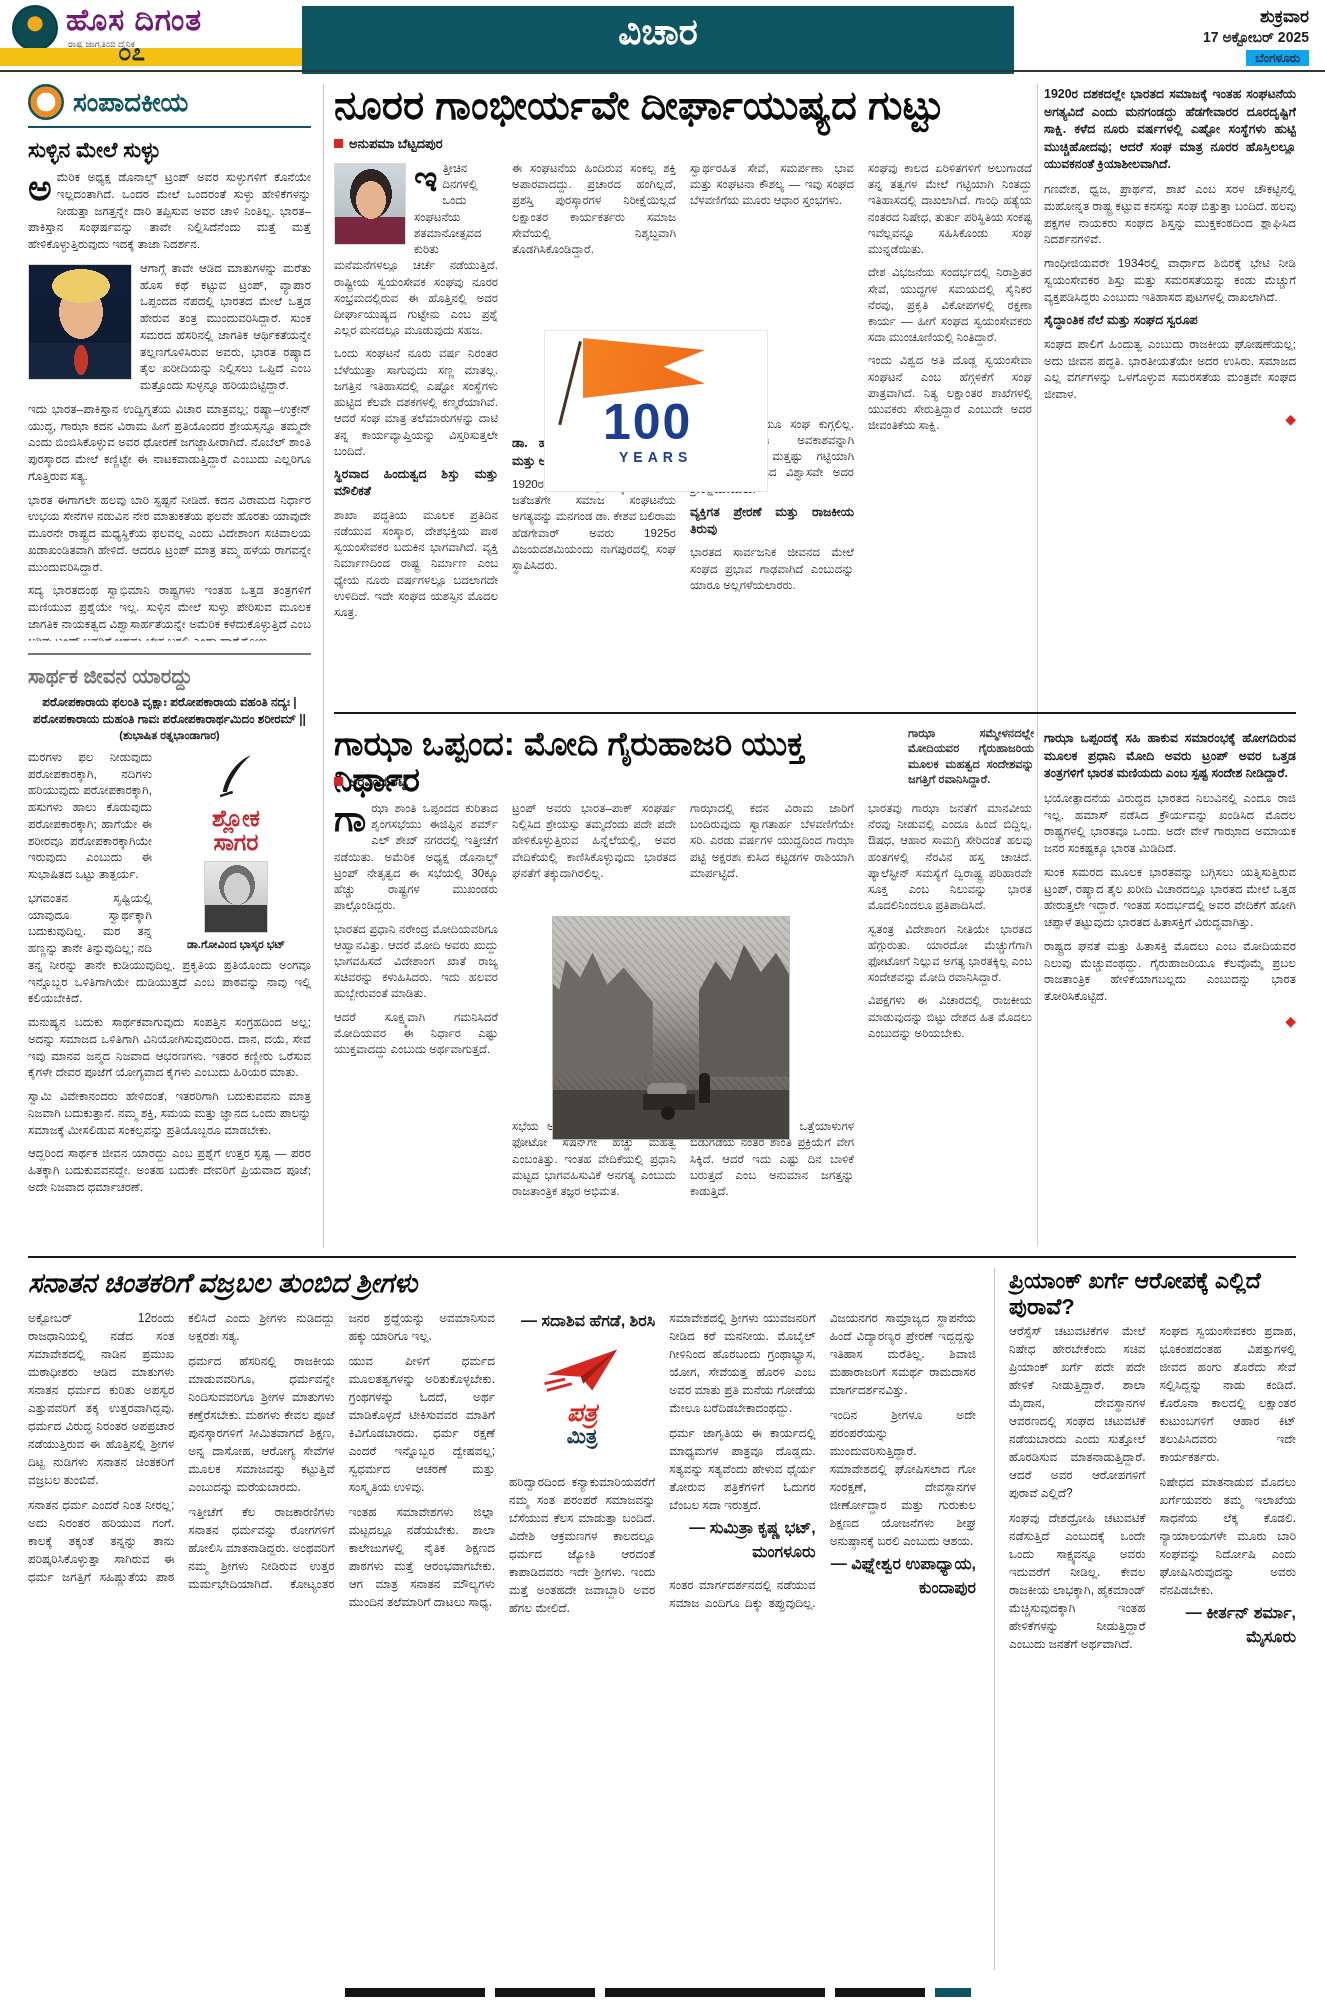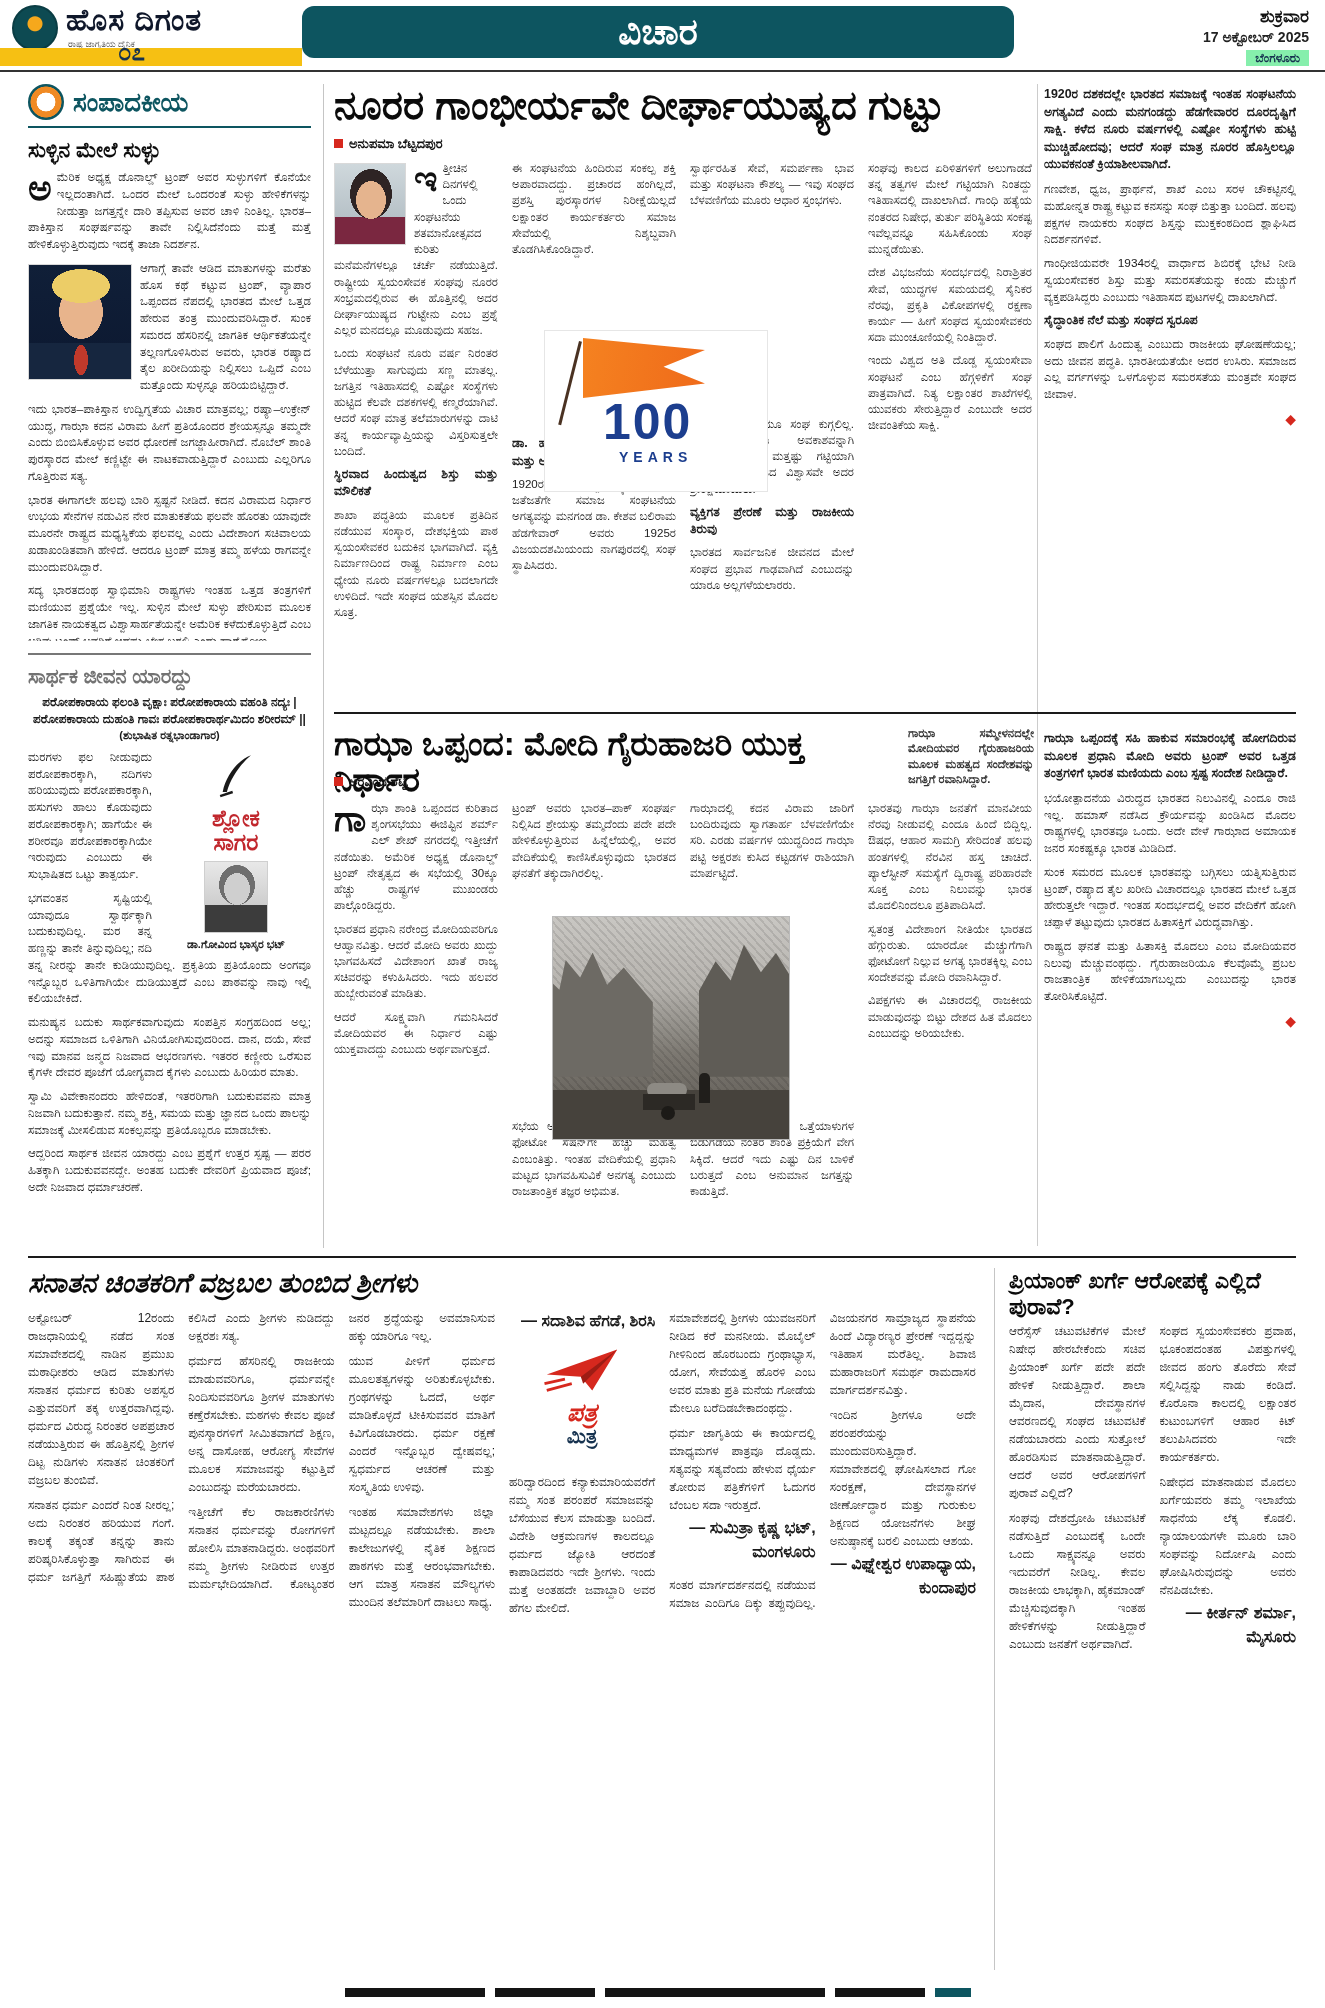--- a/index.html
+++ b/index.html
@@ -4,30 +4,30 @@
 <title>newspaper-page</title>
 <style>
   * { box-sizing: border-box; margin:0; padding:0; }
   body { background:#e9e9e9; font-family:"Liberation Sans", sans-serif; }
   .page { position:relative; width:1325px; height:2008px; margin:0 auto; background:#ffffff; color:#1a1a1a; overflow:hidden; }
 
   
   .masthead { position:absolute; top:0; left:0; right:0; height:70px; background:#fff; }
   .logo-circle { position:absolute; left:12px; top:5px; width:46px; height:46px; border-radius:50%;
     background: radial-gradient(circle at 50% 40%, #f6a81c 0 7px, #0d4a52 8px 100%); border:2px solid #0a3d44; }
-  .paper-name { position:absolute; left:66px; top:3px; font-size:30px; font-weight:bold; color:#0f172a; letter-spacing:1px; }
+  .paper-name { position:absolute; left:66px; top:3px; font-size:30px; font-weight:bold; color:#701a75; letter-spacing:1px; }
   .tagline { position:absolute; left:68px; top:39px; font-size:9px; color:#444; }
   .gold-strip { position:absolute; left:0; top:48px; width:302px; height:18px; background:#f6c013; }
   .page-num { position:absolute; left:118px; top:38px; font-size:24px; font-weight:bold; color:#16324f; }
-  .section-banner { position:absolute; left:302px; top:6px; width:712px; height:52px; background:#0d5560;
-    color:#ffffff; font-size:36px; font-weight:bold; text-align:center; line-height:52px; border-radius:12px; }
+  .section-banner { position:absolute; left:302px; top:6px; width:712px; height:68px; background:#0d5560;
+    color:#ffffff; font-size:36px; font-weight:bold; text-align:center; line-height:52px; border-radius:1px; }
   .date-block { position:absolute; right:16px; top:7px; text-align:right; }
   .date-day { font-size:17px; font-weight:bold; color:#111; }
   .date-date { font-size:14px; font-weight:bold; color:#222; margin-top:2px; }
-  .edition-badge { display:inline-block; background:#86efac; color:#16324f; font-size:12px; font-weight:bold; padding:1px 9px; margin-top:4px; }
+  .edition-badge { display:inline-block; background:#0ea5e9; color:#16324f; font-size:12px; font-weight:bold; padding:1px 9px; margin-top:4px; }
   .masthead-rule { position:absolute; top:70px; left:0; right:0; height:2px; background:#333; }
 
   
   .jtext { text-align:justify; }
   p { margin:0 0 7px; }
   .dropcap { float:left; font-size:36px; line-height:0.9; font-weight:bold; padding:3px 5px 0 0; color:#111; }
   .subhead { font-size:12.4px; font-weight:bold; margin:3px 0 6px; }
   .byline-row { font-size:13px; font-weight:bold; color:#111; }
   .sq { display:inline-block; width:9px; height:9px; background:#d6281e; margin-right:6px; }
   .end-mark { display:block; text-align:right; color:#d6281e; font-size:14px; }

